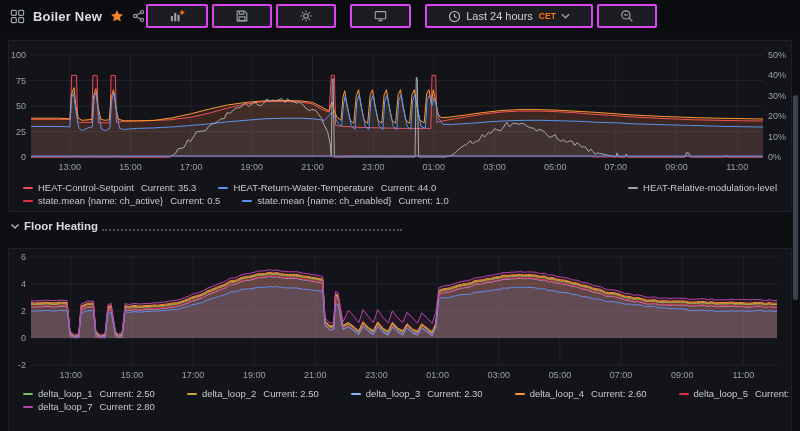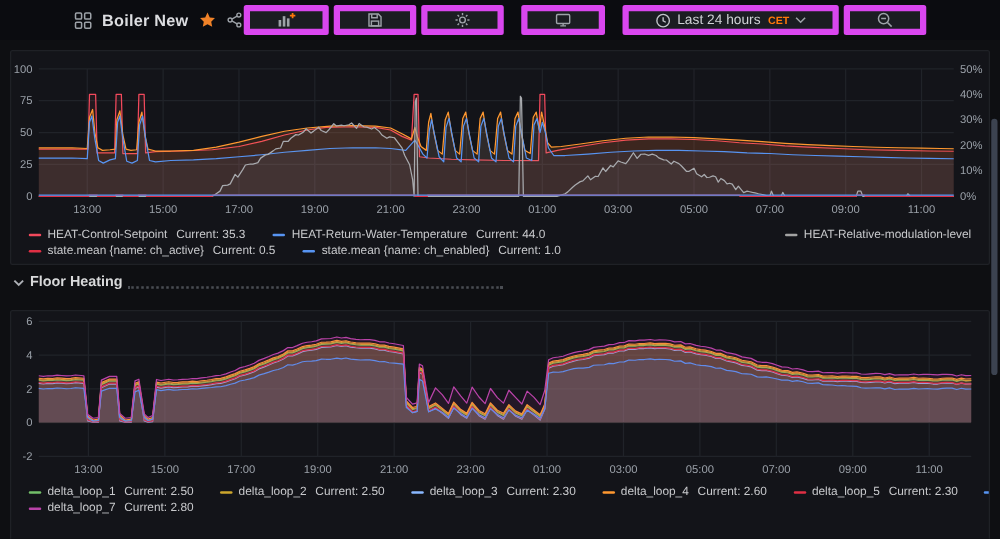--- a/index.html
+++ b/index.html
@@ -6,31 +6,31 @@
   html,body { margin:0; padding:0; }
   body {
     width:800px; height:431px; overflow:hidden;
     background:#0e0f12;
     font-family:"Liberation Sans", sans-serif;
     color:#c8c9cc;
     position:relative;
   }
   
   .header {
-    height:32px; display:flex; align-items:center; justify-content:center;
+    height:32px; display:flex; align-items:center; justify-content:flex-start;
     padding:0 10px; background:#0b0c10;
   }
   .h-left { display:flex; align-items:center; gap:8px; }
   .h-title { font-size:13px; font-weight:600; color:#dcdde0; letter-spacing:.2px; }
   .icon-btn { display:inline-flex; align-items:center; justify-content:center; cursor:pointer; }
   .h-right { display:flex; align-items:center; gap:4px; }
   .hbtn {
     height:24px; min-width:28px; padding:0 21px;
     display:inline-flex; align-items:center; justify-content:center; gap:5px;
-    background:#1b1d22; border:5px solid #d946ef; border-radius:2px; cursor:pointer;
+    background:#1b1d22; border:2px solid #d946ef; border-radius:2px; cursor:pointer;
     font-size:11px; color:#d0d2d6;
   }
   .hgap { width:6px; }
   .accent { color:#ff780a; }
   .tz { font-size:8.5px; font-weight:700; color:#ff780a; margin-left:1px; }
   .refresh-label { font-size:11px; font-weight:600; }
   svg.ic { display:block; }
   
   .page { padding:8px; }
   .panel {
@@ -44,21 +44,21 @@
   .rowhdr .rtitle { font-size:11.5px; font-weight:700; color:#d8d9da; }
   .rowdots { width:300px; border-bottom:2px dotted #4a4d53; height:9px; }
   
   .legend { padding:2px 14px 0; }
   .lrow { display:flex; align-items:center; column-gap:22px; line-height:13px; }
   .litem { display:inline-flex; align-items:center; white-space:nowrap; cursor:pointer; }
   .chip { display:inline-block; width:10px; height:2px; border-radius:1px; margin-right:5px; }
   .lname { font-size:9.5px; color:#c8c9cc; }
   .lcur { font-size:9.5px; color:#c8c9cc; margin-left:7px; }
   .push { margin-left:auto; }
-  .legend2 .lrow { column-gap:21px; }
+  .legend2 .lrow { column-gap:32px; }
   
   .scrollbar {
     position:absolute; right:2px; top:95px; width:5px; height:205px;
     background:#3c4350; border-radius:3px; cursor:pointer;
   }
   svg.chart { display:block; margin:0 auto; }
 </style>
 </head>
 <body>
 

